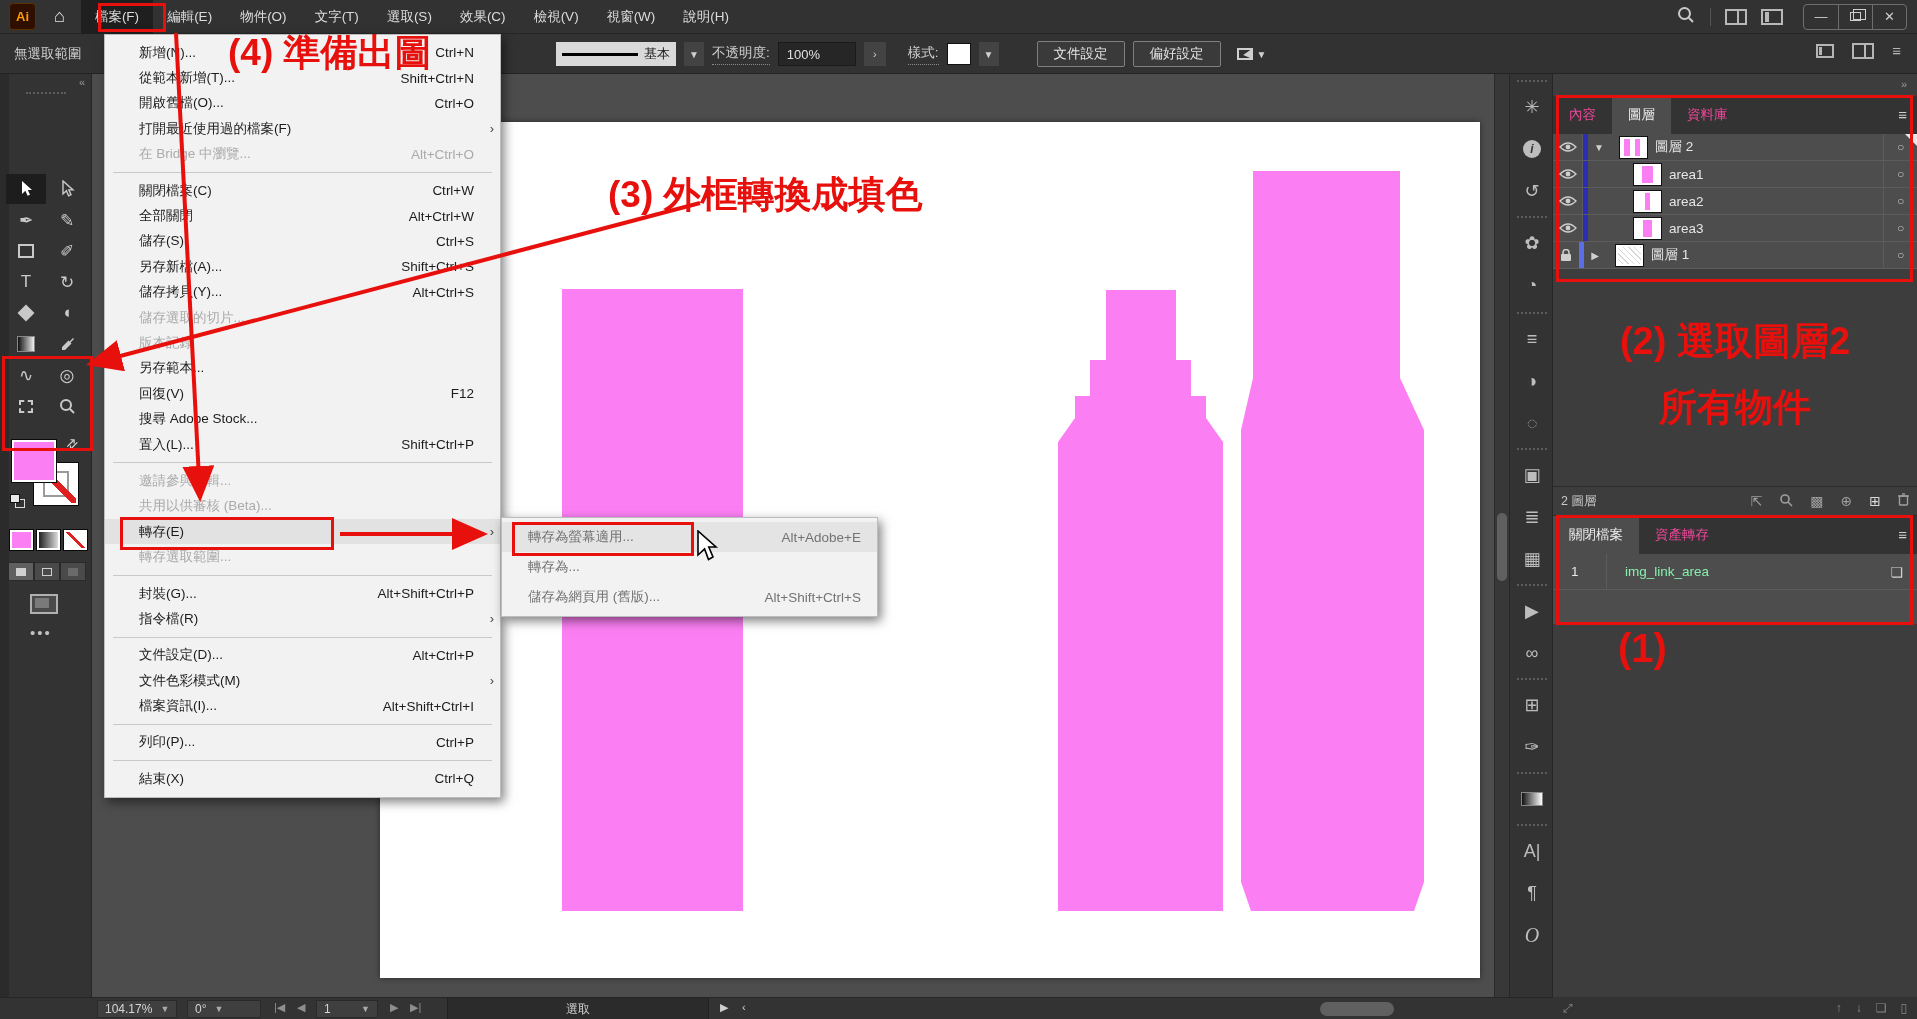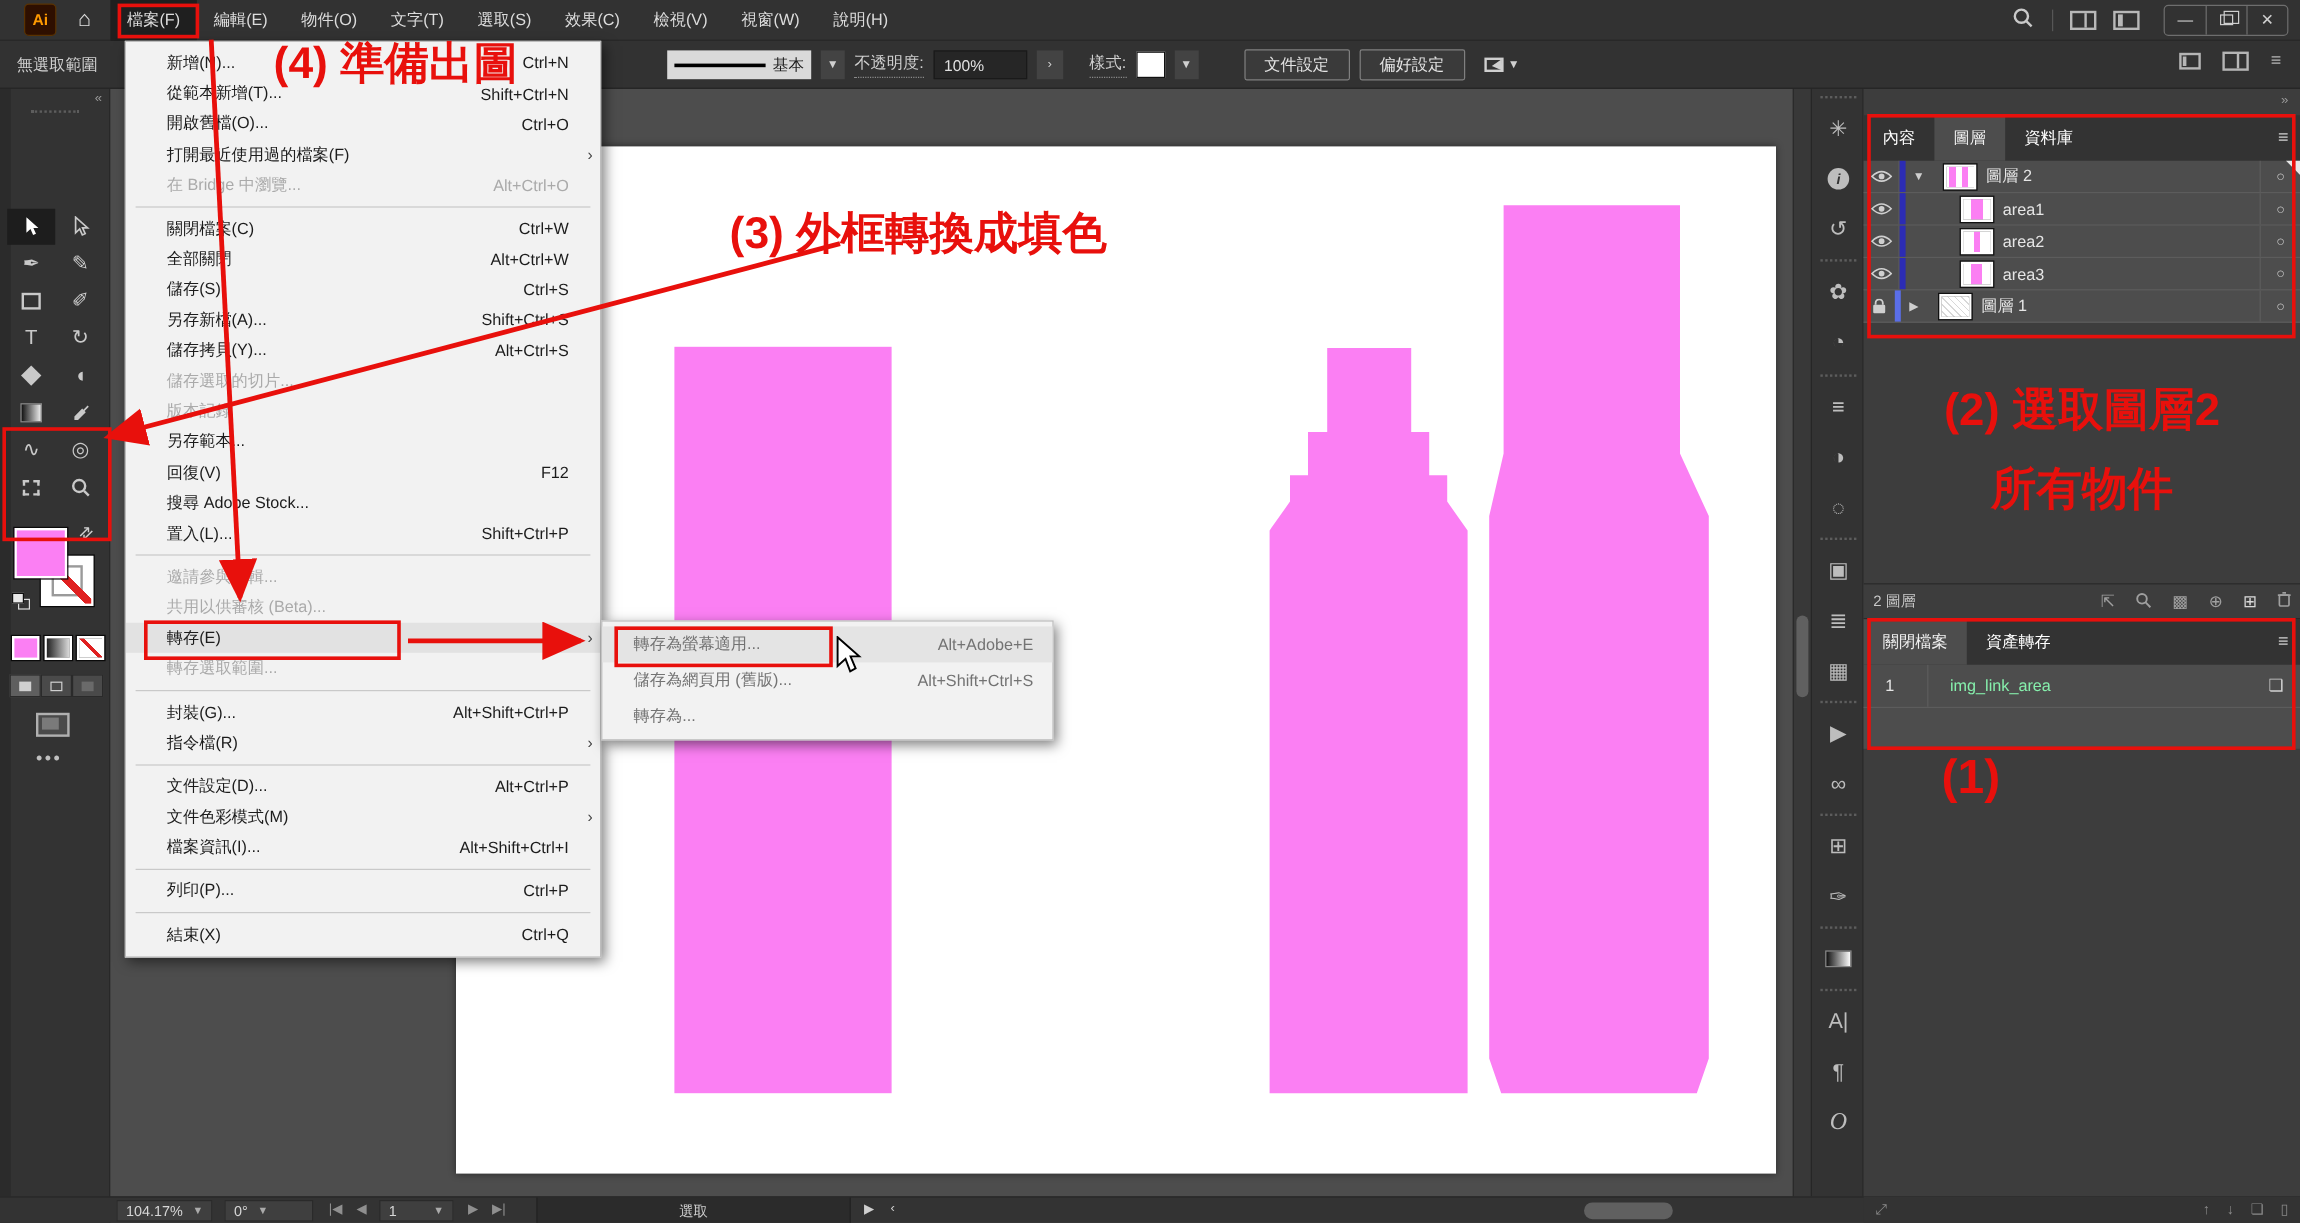--- a/index.html
+++ b/index.html
@@ -1,20 +1,20 @@
 <!DOCTYPE html>
 <html><head>
 <meta charset="utf-8">
 <style>
 *{margin:0;padding:0;box-sizing:border-box}
 html,body{width:1917px;height:1019px;overflow:hidden}
 body{position:relative;background:#3d3d3d;font-family:"Liberation Sans","DejaVu Sans",sans-serif;color:#d6d6d6;font-size:13px}
 
 .menubar{position:absolute;left:0;top:0;width:1917px;height:34px;background:#323232;border-bottom:1px solid #262626;display:flex;align-items:center;z-index:10}
-.ailogo{width:27px;height:27px;margin-left:20px;background:#2e0f00;border:1px solid #5a3200;border-radius:4px;color:#ff9a00;font-weight:bold;font-size:13px;display:flex;align-items:center;justify-content:center}
+.ailogo{width:27px;height:27px;margin-left:9px;background:#2e0f00;border:1px solid #5a3200;border-radius:4px;color:#ff9a00;font-weight:bold;font-size:13px;display:flex;align-items:center;justify-content:center}
 .homeic{margin-left:18px;font-size:18px;color:#e0e0e0}
 .menus{display:flex;margin-left:16px}
 .mtop{padding:0 14px;line-height:34px;color:#dcdcdc;font-size:13.5px;white-space:nowrap}
 .mtop.sel{background:#1f1f1f}
 .mbright{margin-left:auto;display:flex;align-items:center;gap:14px;padding-right:10px}
 .vdiv{width:1px;height:18px;background:#565656}
 .wsic{width:22px;height:16px;border:2px solid #b8b8b8;position:relative}
 .wsic.split:after{content:"";position:absolute;left:55%;top:0;bottom:0;width:2px;background:#b8b8b8}
 .wsic.strip:after{content:"";position:absolute;left:2px;top:1px;bottom:1px;width:4px;background:#b8b8b8}
 .winctl{display:flex;border:1px solid #6e6e6e;border-radius:4px;overflow:hidden;margin-left:6px}
@@ -83,21 +83,21 @@
 .dock{position:absolute;left:1509px;top:74px;width:44px;height:923px;background:#333;border-left:1px solid #262626;border-right:1px solid #262626}
 .di{position:absolute;left:0;width:44px;height:38px;display:flex;align-items:center;justify-content:center;color:#bdbdbd;font-size:18px}
 .dgrip{position:absolute;left:7px;width:30px;border-top:2px dotted #5d5d5d}
 .circlei{width:18px;height:18px;border-radius:50%;background:#bdbdbd;color:#333;font-size:12px;font-weight:bold;display:flex;align-items:center;justify-content:center;font-style:italic}
 .gradbar{width:22px;height:14px;background:linear-gradient(90deg,#111,#fff);border:1px solid #888}
 .otype{font-family:"Liberation Serif",serif;font-style:italic;font-size:20px}
 
 .panels{position:absolute;left:1553px;top:74px;width:364px;height:923px;background:#3d3d3d}
 .dockhead{position:absolute;left:0;top:0;width:364px;height:22px;color:#9a9a9a;font-size:11px;text-align:right;padding-right:10px;line-height:20px}
 .tabbar{position:absolute;left:0;width:364px;height:38px;background:#333;display:flex;align-items:flex-end}
-.tab{padding:0 16px;height:38px;line-height:38px;color:#ffffff;font-size:13.5px;white-space:nowrap}
+.tab{padding:0 16px;height:38px;line-height:38px;color:#ec4899;font-size:13.5px;white-space:nowrap}
 .tab.on{background:#4d4d4d;color:#f0f0f0}
 .tabham{margin-left:auto;color:#cfcfcf;padding-right:10px;font-size:15px;line-height:38px}
 .lrows{position:absolute;left:0;top:60px;width:364px;background:#4d4d4d}
 .lrow{position:relative;height:27px;border-bottom:1px solid #5c5c5c;display:flex;align-items:center}
 .eyecol{width:30px;height:100%;border-right:1px solid #5c5c5c;display:flex;align-items:center;justify-content:center}
 .lockcol{width:26px;height:100%;display:flex;align-items:center;justify-content:center}
 .bluebar{width:5px;height:100%}
 .chev{width:22px;text-align:center;color:#cfcfcf;font-size:10px}
 .thumb{width:27px;height:21px;border:2px solid #fff;outline:1px solid #111;background:#fff;margin-right:8px}
 .lname{color:#e6e6e6;font-size:13.5px}
@@ -604,26 +604,26 @@
       <span class="ar"></span>
     </div>
 </div>
 
 <div class="submenu">
   <div class="smi hl">
       <span>轉存為螢幕適用...</span>
       <span class="sc">Alt+Adobe+E</span>
     </div>
   <div class="smi">
+      <span>轉存為...</span>
+      <span class="sc"></span>
+    </div>
+  <div class="smi">
       <span>儲存為網頁用 (舊版)...</span>
       <span class="sc">Alt+Shift+Ctrl+S</span>
-    </div>
-  <div class="smi">
-      <span>轉存為...</span>
-      <span class="sc"></span>
     </div>
 </div>
 
 <div class="redbox" style="left:98px;top:3px;width:68px;height:29px"></div>
 <div class="redbox" style="left:2px;top:356px;width:91px;height:95px"></div>
 <div class="redbox" style="left:120px;top:517px;width:214px;height:33px"></div>
 <div class="redbox" style="left:512px;top:522px;width:182px;height:34px"></div>
 <div class="redbox" style="left:1556px;top:95px;width:357px;height:187px"></div>
 <div class="redbox" style="left:1556px;top:515px;width:357px;height:110px"></div>
 

